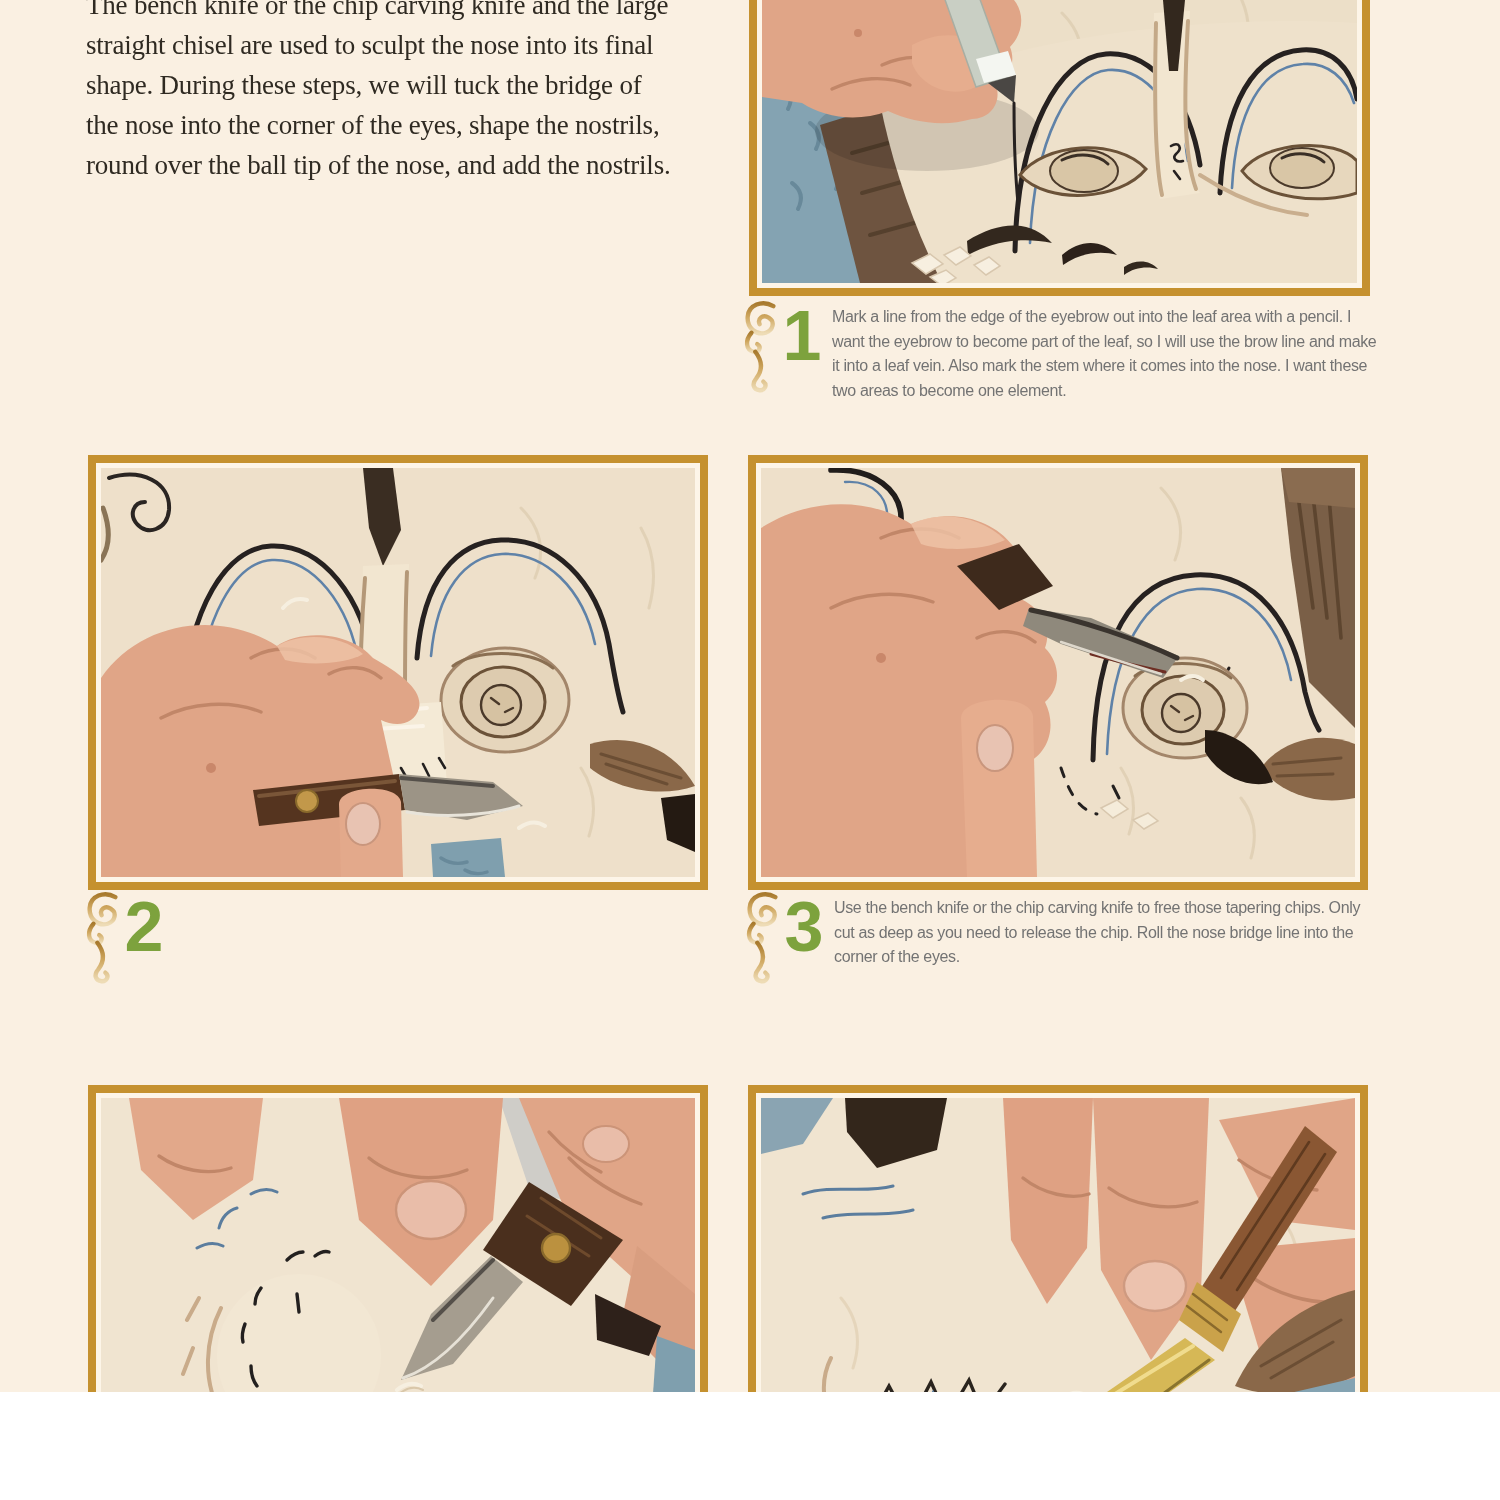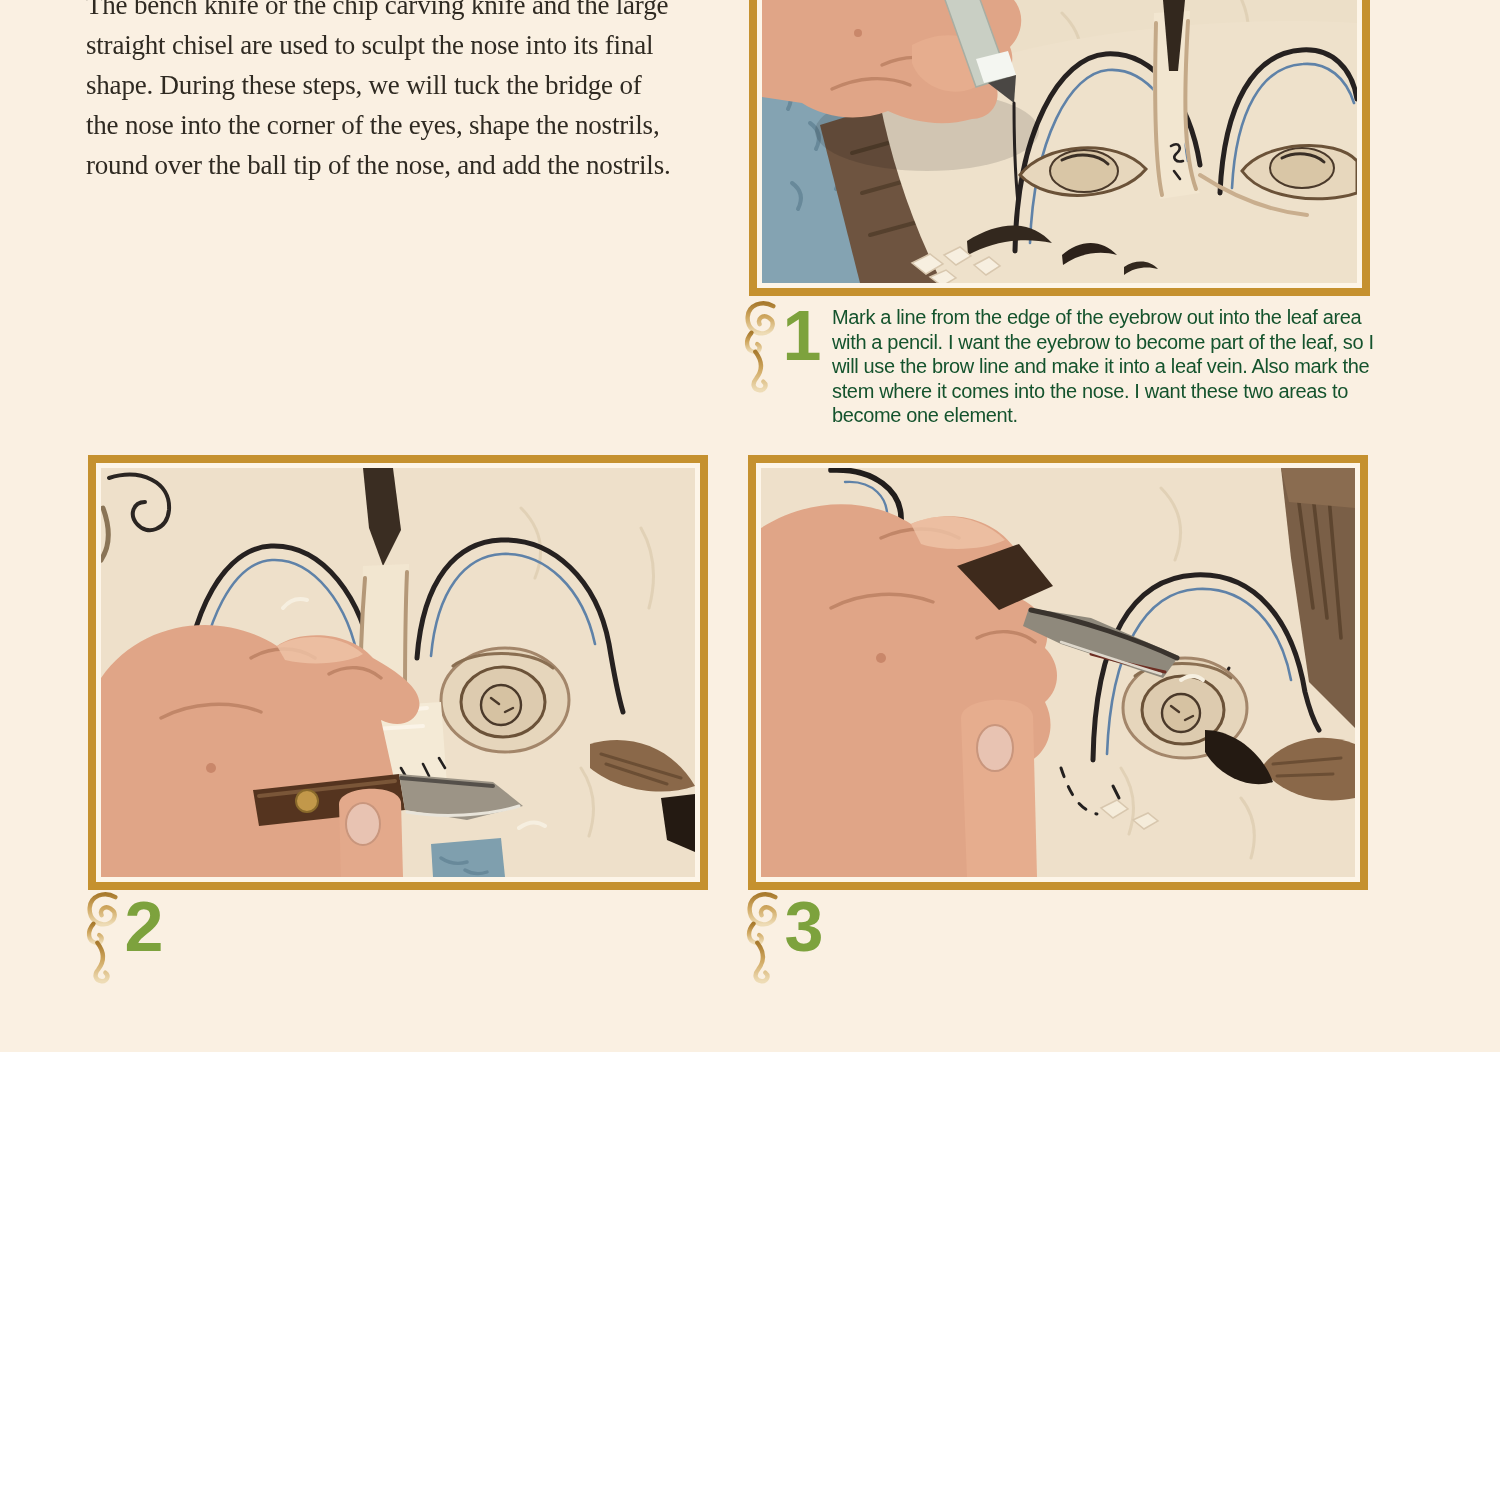--- a/index.html
+++ b/index.html
@@ -1,17 +1,17 @@
 <!DOCTYPE html>
 <html><head>
 <meta charset="utf-8">
 <style>
   html,body{margin:0;padding:0;}
   .page{
-    position:relative;width:1500px;height:1052px;overflow:hidden;
+    position:relative;width:1500px;height:1392px;overflow:hidden;
     background:#faf0e2;font-family:"Liberation Sans",sans-serif;
   }
   .intro{
     position:absolute;left:86px;top:-15px;width:590px;
     font-family:"Liberation Serif","DejaVu Serif",serif;
     font-size:27px;line-height:40px;color:#2f2a22;letter-spacing:-0.2px;margin:0;
   }
   .photo-frame{
     position:absolute;box-sizing:border-box;
     border:8px solid #c5912f;background:#fdf5e8;padding:5px;
@@ -26,21 +26,21 @@
   #cap1{left:742px;top:302px;width:636px;}
   #cap2{left:84px;top:893px;width:630px;}
   #cap3{left:744px;top:893px;width:632px;}
   .orn{width:38px;height:94px;flex:none;margin-top:-2px;}
   .step-num{
     flex:none;min-width:40px;text-align:center;
     font-size:70px;line-height:68px;font-weight:700;color:#7da23d;
     margin:0 10px 0 2px;
   }
   .step-text{
-    flex:1;font-size:20px;line-height:24.5px;color:#14532d;
+    flex:1;font-size:16px;line-height:24.5px;color:#737373;
     letter-spacing:-0.35px;padding-top:3px;font-weight:500;
   }
   .thin{stroke-linecap:round;fill:none;}
 </style>
 </head>
 <body>
 
 <div class="page">
 
   <svg width="0" height="0" style="position:absolute" aria-hidden="true">
@@ -253,20 +253,21 @@
         <use href="#ornSym"></use>
       </svg>
     <div class="step-num">2</div>
   </div>
 
   <div class="step-caption" id="cap3">
     <svg class="orn" viewBox="0 0 40 96" aria-hidden="true">
         <use href="#ornSym"></use>
       </svg>
     <div class="step-num">3</div>
+    <div class="step-text">Use the bench knife or the chip carving knife to free those tapering chips. Only cut as deep as you need to release the chip. Roll the nose bridge line into the corner of the eyes.</div>
   </div>
 
   <figure class="photo-frame" id="photo4" style="margin:0">
     <svg viewBox="0 0 594 534" width="594" height="534" role="img" aria-label="Bench knife rounding the ball tip of the nose marked with dashed pencil lines">
       <rect width="594" height="534" fill="#f0e4d0"></rect>
       <g opacity="0.6">
           <path class="thin" d="M90 420 Q115 450 100 490 M260 430 Q285 460 272 500 M420 380 Q445 410 432 450" stroke="#ddcbae" stroke-width="3"></path>
         </g>
       <path d="M398 0 L594 0 L594 124 L430 96 Z" fill="#cfcdc8"></path>
       <path class="thin" d="M440 24 q20 14 44 8 M470 60 q20 12 44 6 M520 30 q18 12 40 8" stroke="#b5b2ac" stroke-width="3.4"></path>

